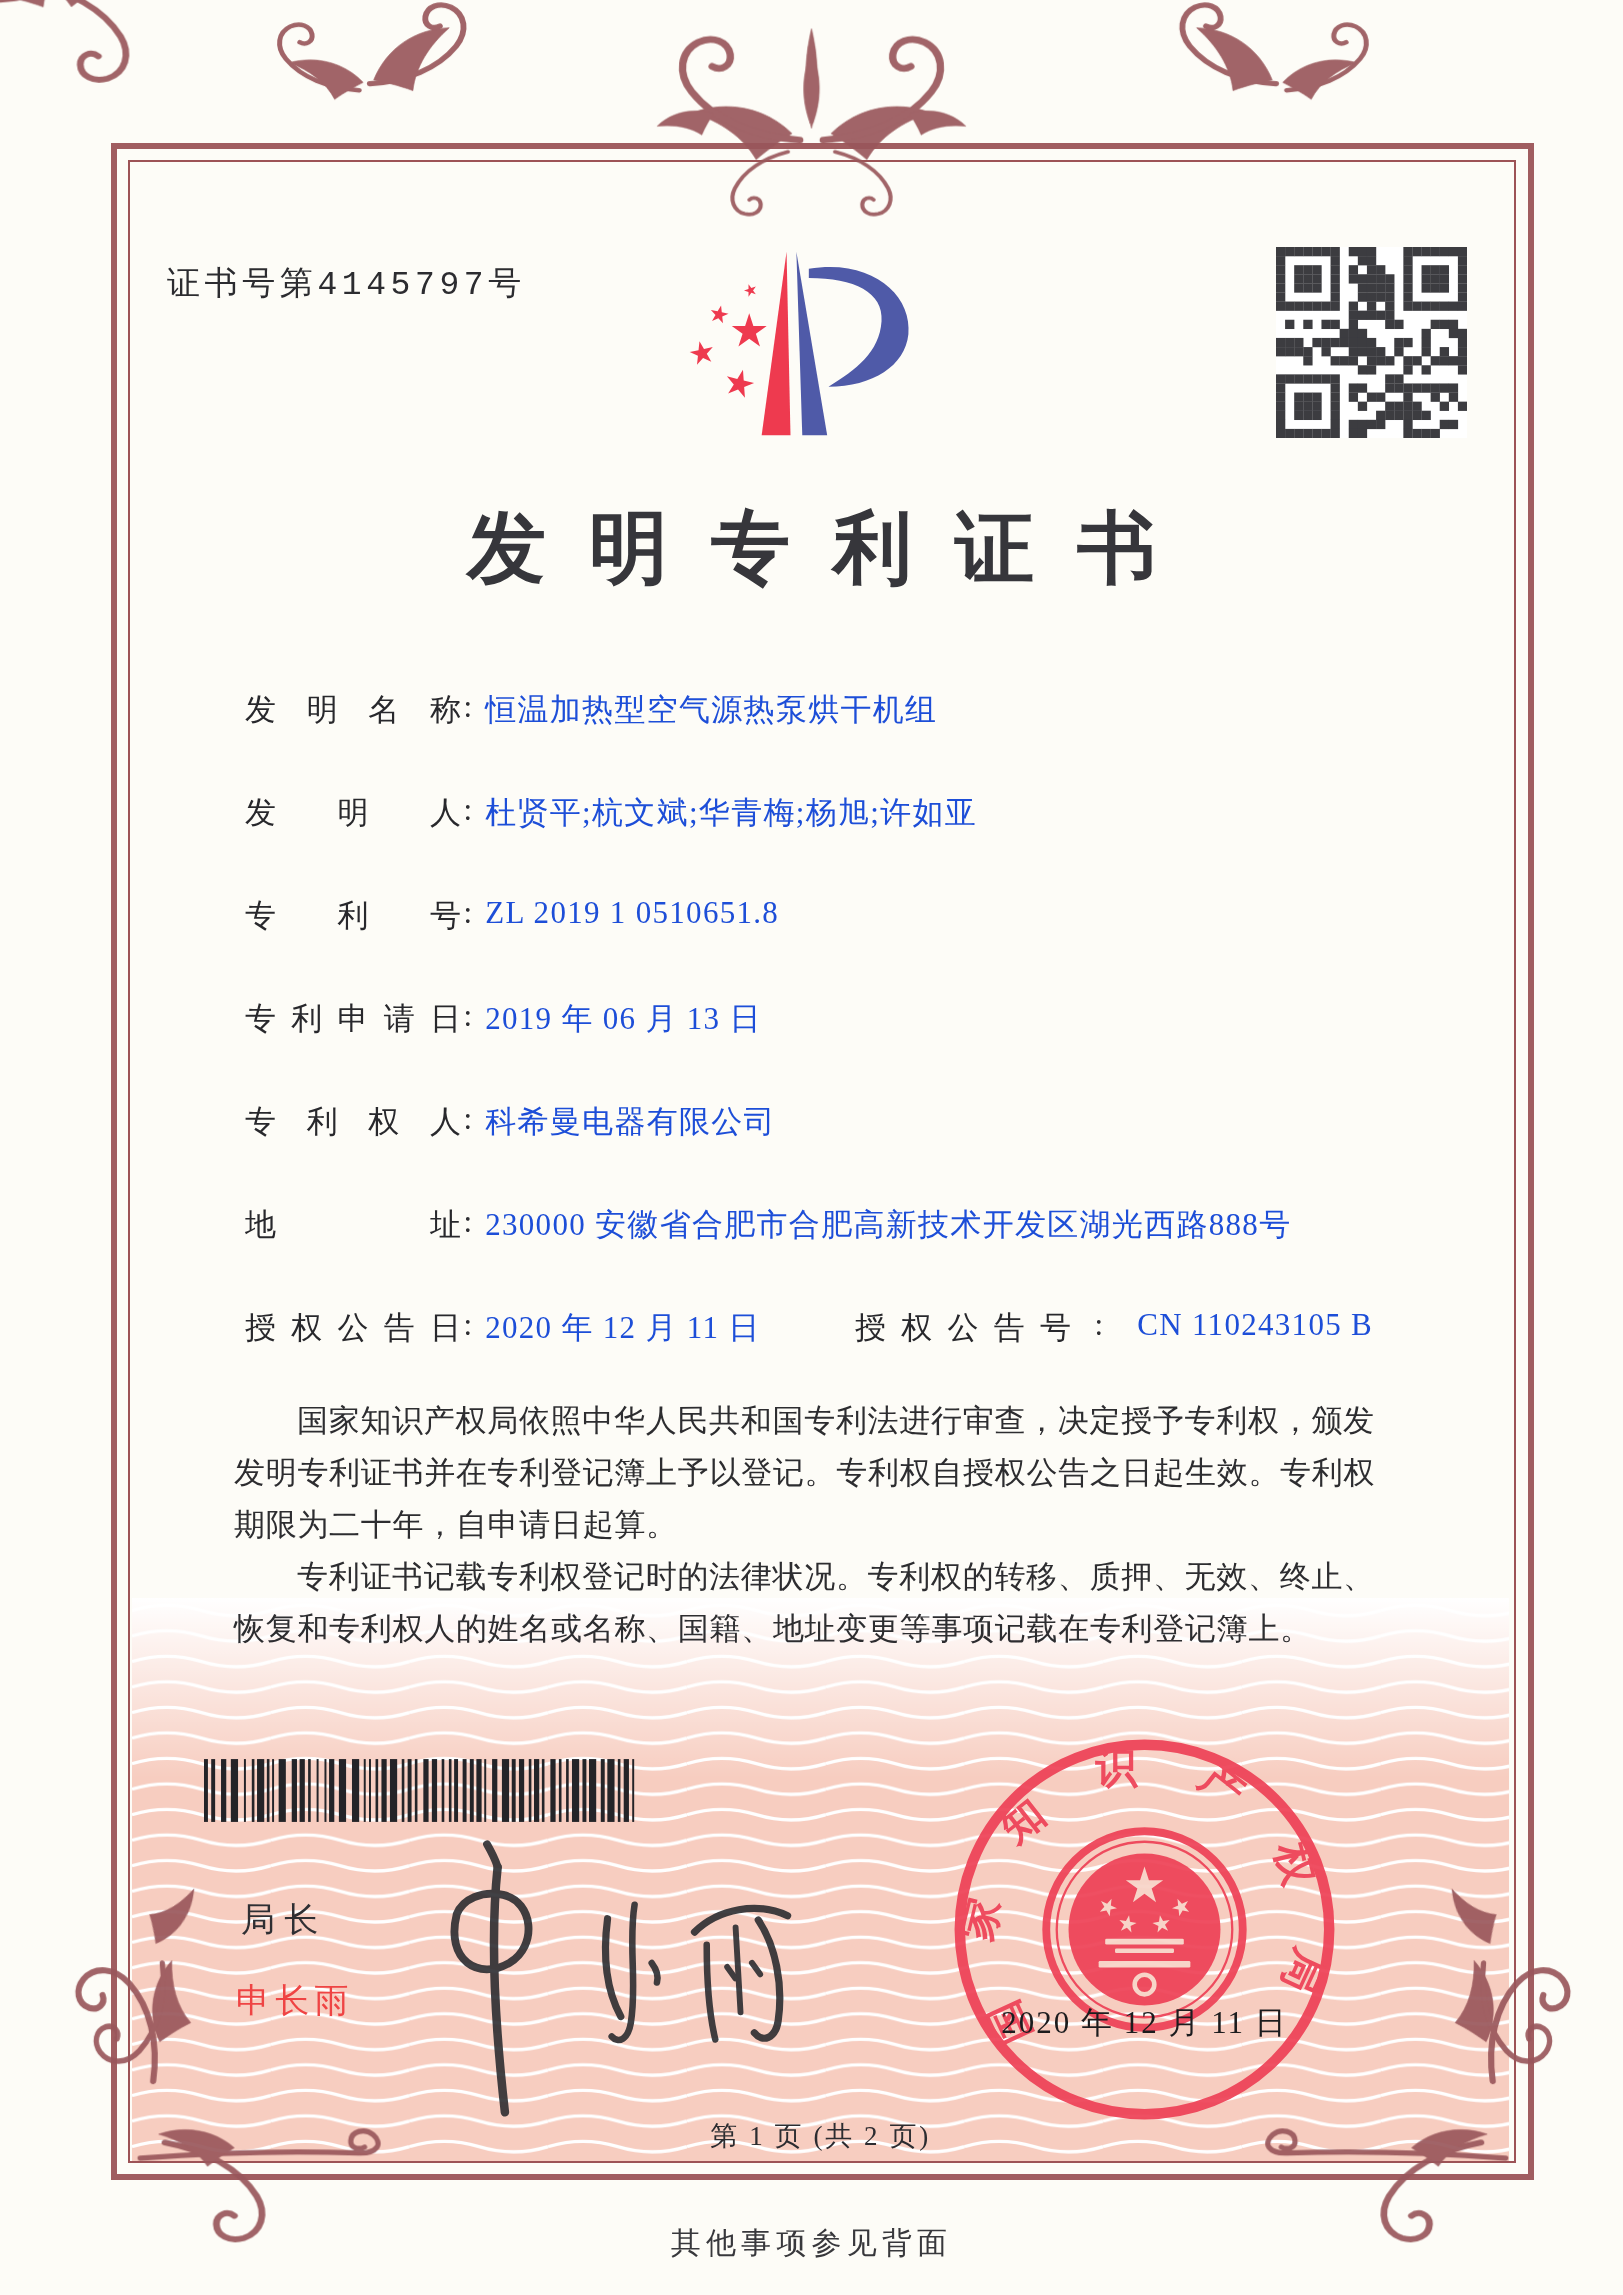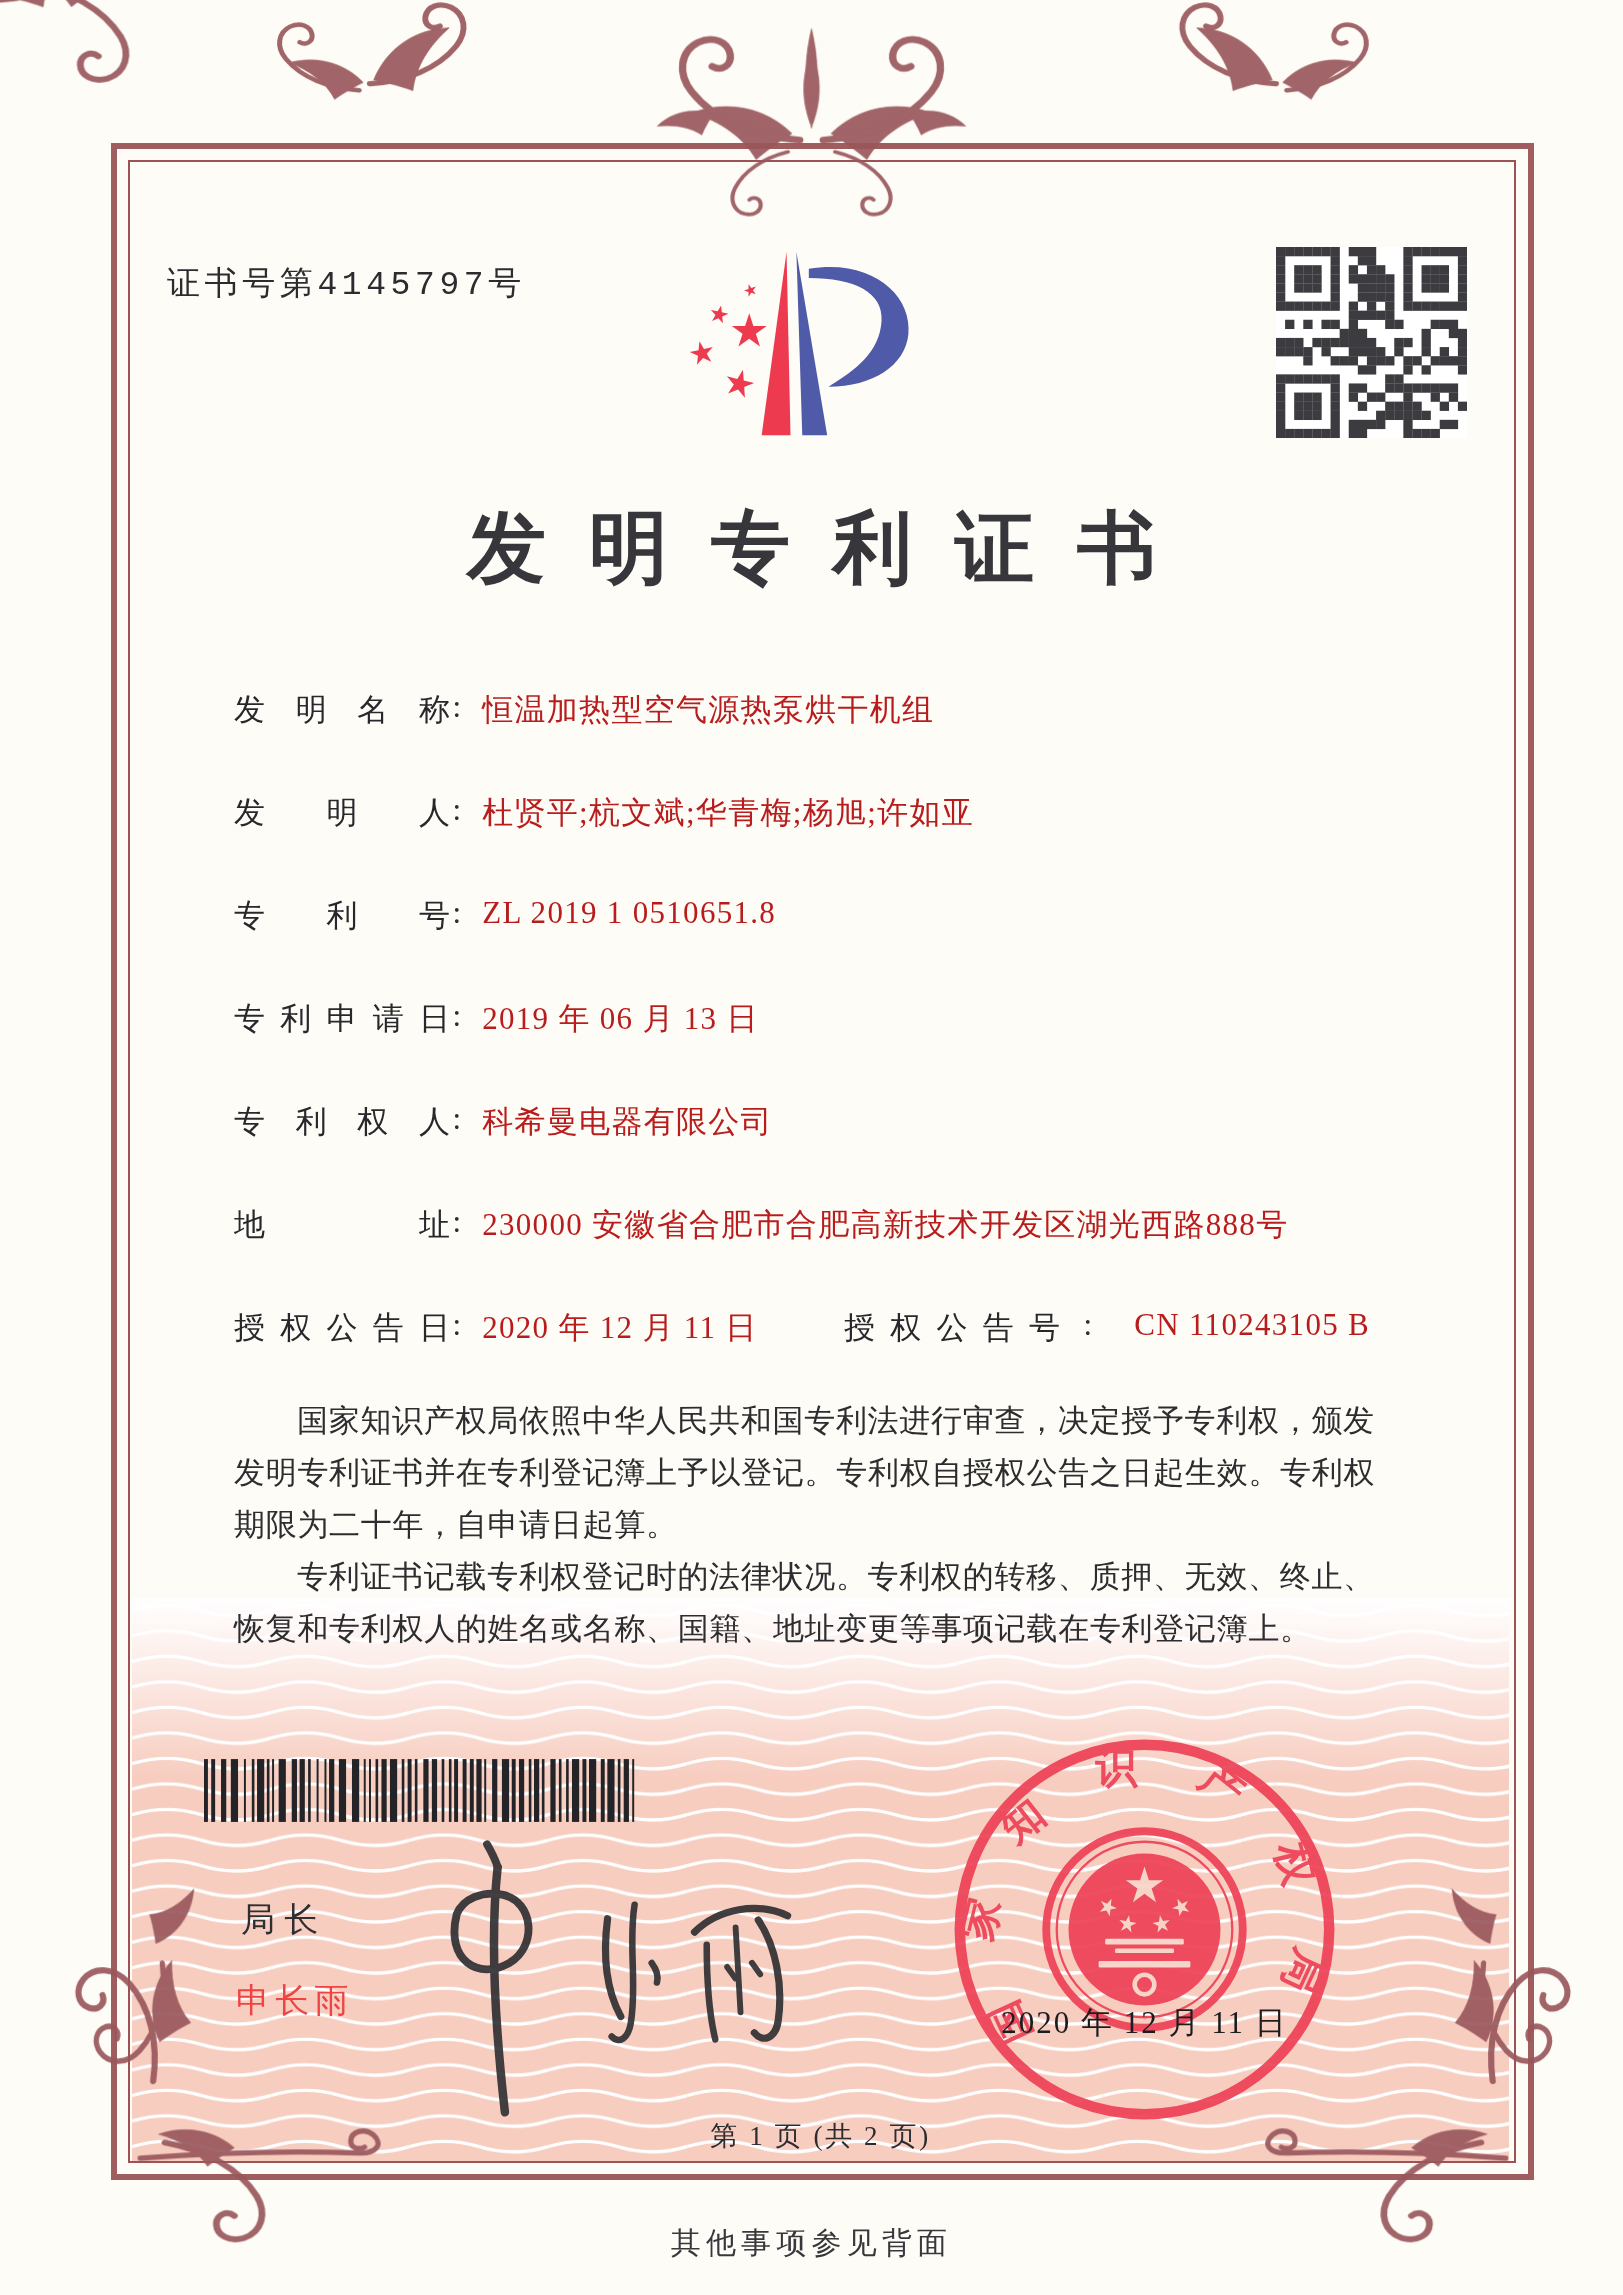--- a/index.html
+++ b/index.html
@@ -13,25 +13,25 @@
                border:2.6px solid #9d5356;z-index:2;}
   
   .waveband{position:absolute;left:132px;top:1598px;width:1377px;height:563px;z-index:1;}
   
   .certno{position:absolute;left:167px;top:261px;font-size:33px;letter-spacing:4.6px;color:#2c2c30;z-index:4;font-family:Liberation Mono, monospace;}
   .logo{position:absolute;left:687px;top:219px;width:262px;height:249px;z-index:4;}
   .qr{position:absolute;left:1276px;top:247px;width:191px;height:191px;z-index:4;}
   .title{position:absolute;left:0;top:496px;width:1623px;text-align:center;font-size:79px;
          font-weight:bold;color:#36363b;letter-spacing:43px;padding-left:43px;box-sizing:border-box;z-index:4;}
   
-  .fields{position:absolute;left:234px;top:689px;width:1172px;z-index:4;font-size:31px;}
+  .fields{position:absolute;left:245px;top:689px;width:1172px;z-index:4;font-size:31px;}
   .frow{position:relative;height:103px;display:flex;align-items:flex-start;}
   .flabel{display:inline-block;width:216px;text-align:justify;text-align-last:justify;color:#28282c;flex:none;}
   .colon{display:inline-block;margin:0 13px 0 2.6px;flex:none;}
-  .fvalue{display:inline-block;color:#b91c1c;letter-spacing:1.3px;margin-left:8px;}
+  .fvalue{display:inline-block;color:#1d4ed8;letter-spacing:1.3px;}
   .pair1{display:flex;width:610px;flex:none;}
   .pair2{display:flex;gap:21px;}
   
   .bodytext{position:absolute;left:234px;top:1363px;width:1162px;z-index:4;font-size:31px;
             line-height:52px;color:#2d2d30;letter-spacing:0.7px;margin-top:32px;}
   .bodytext p{margin:0;text-indent:63px;}
   
   .barcode{position:absolute;left:204px;top:1759px;width:440px;height:63px;z-index:4;}
   .director-title{position:absolute;left:241px;top:1897px;font-size:34px;letter-spacing:9.2px;color:#2f2f33;z-index:4;}
   .director-name{position:absolute;left:236px;top:1978px;font-size:34px;letter-spacing:5.2px;color:#ef4444;z-index:4;}

